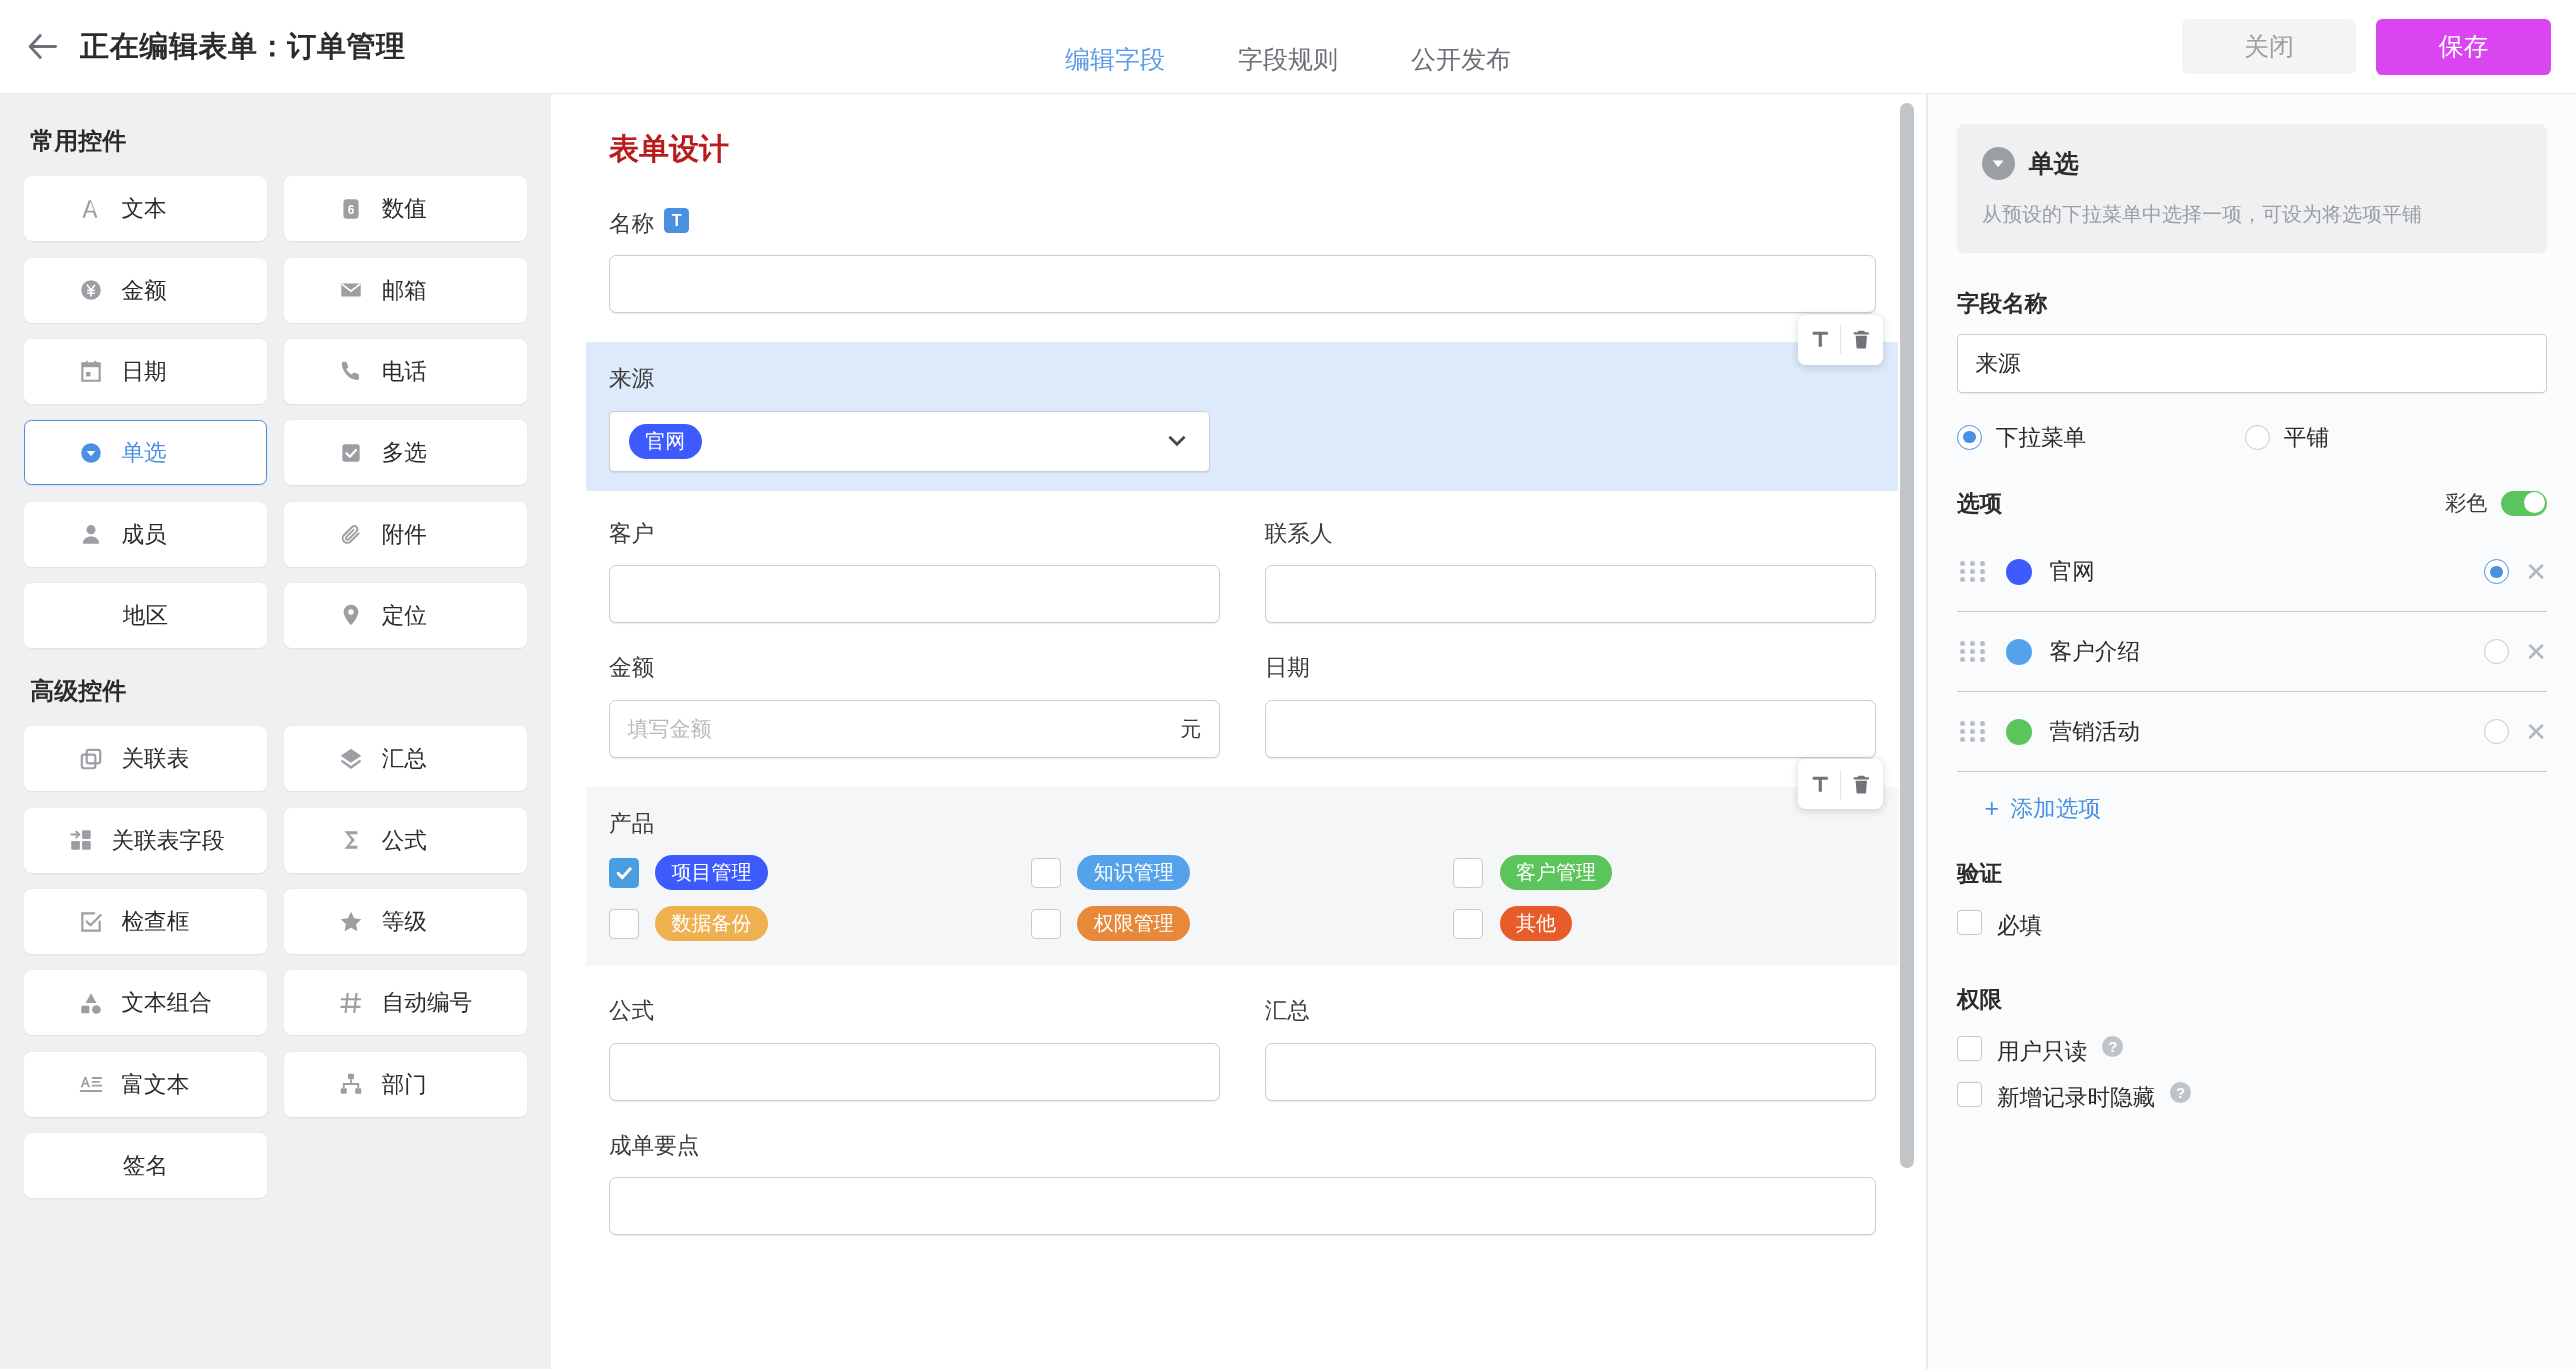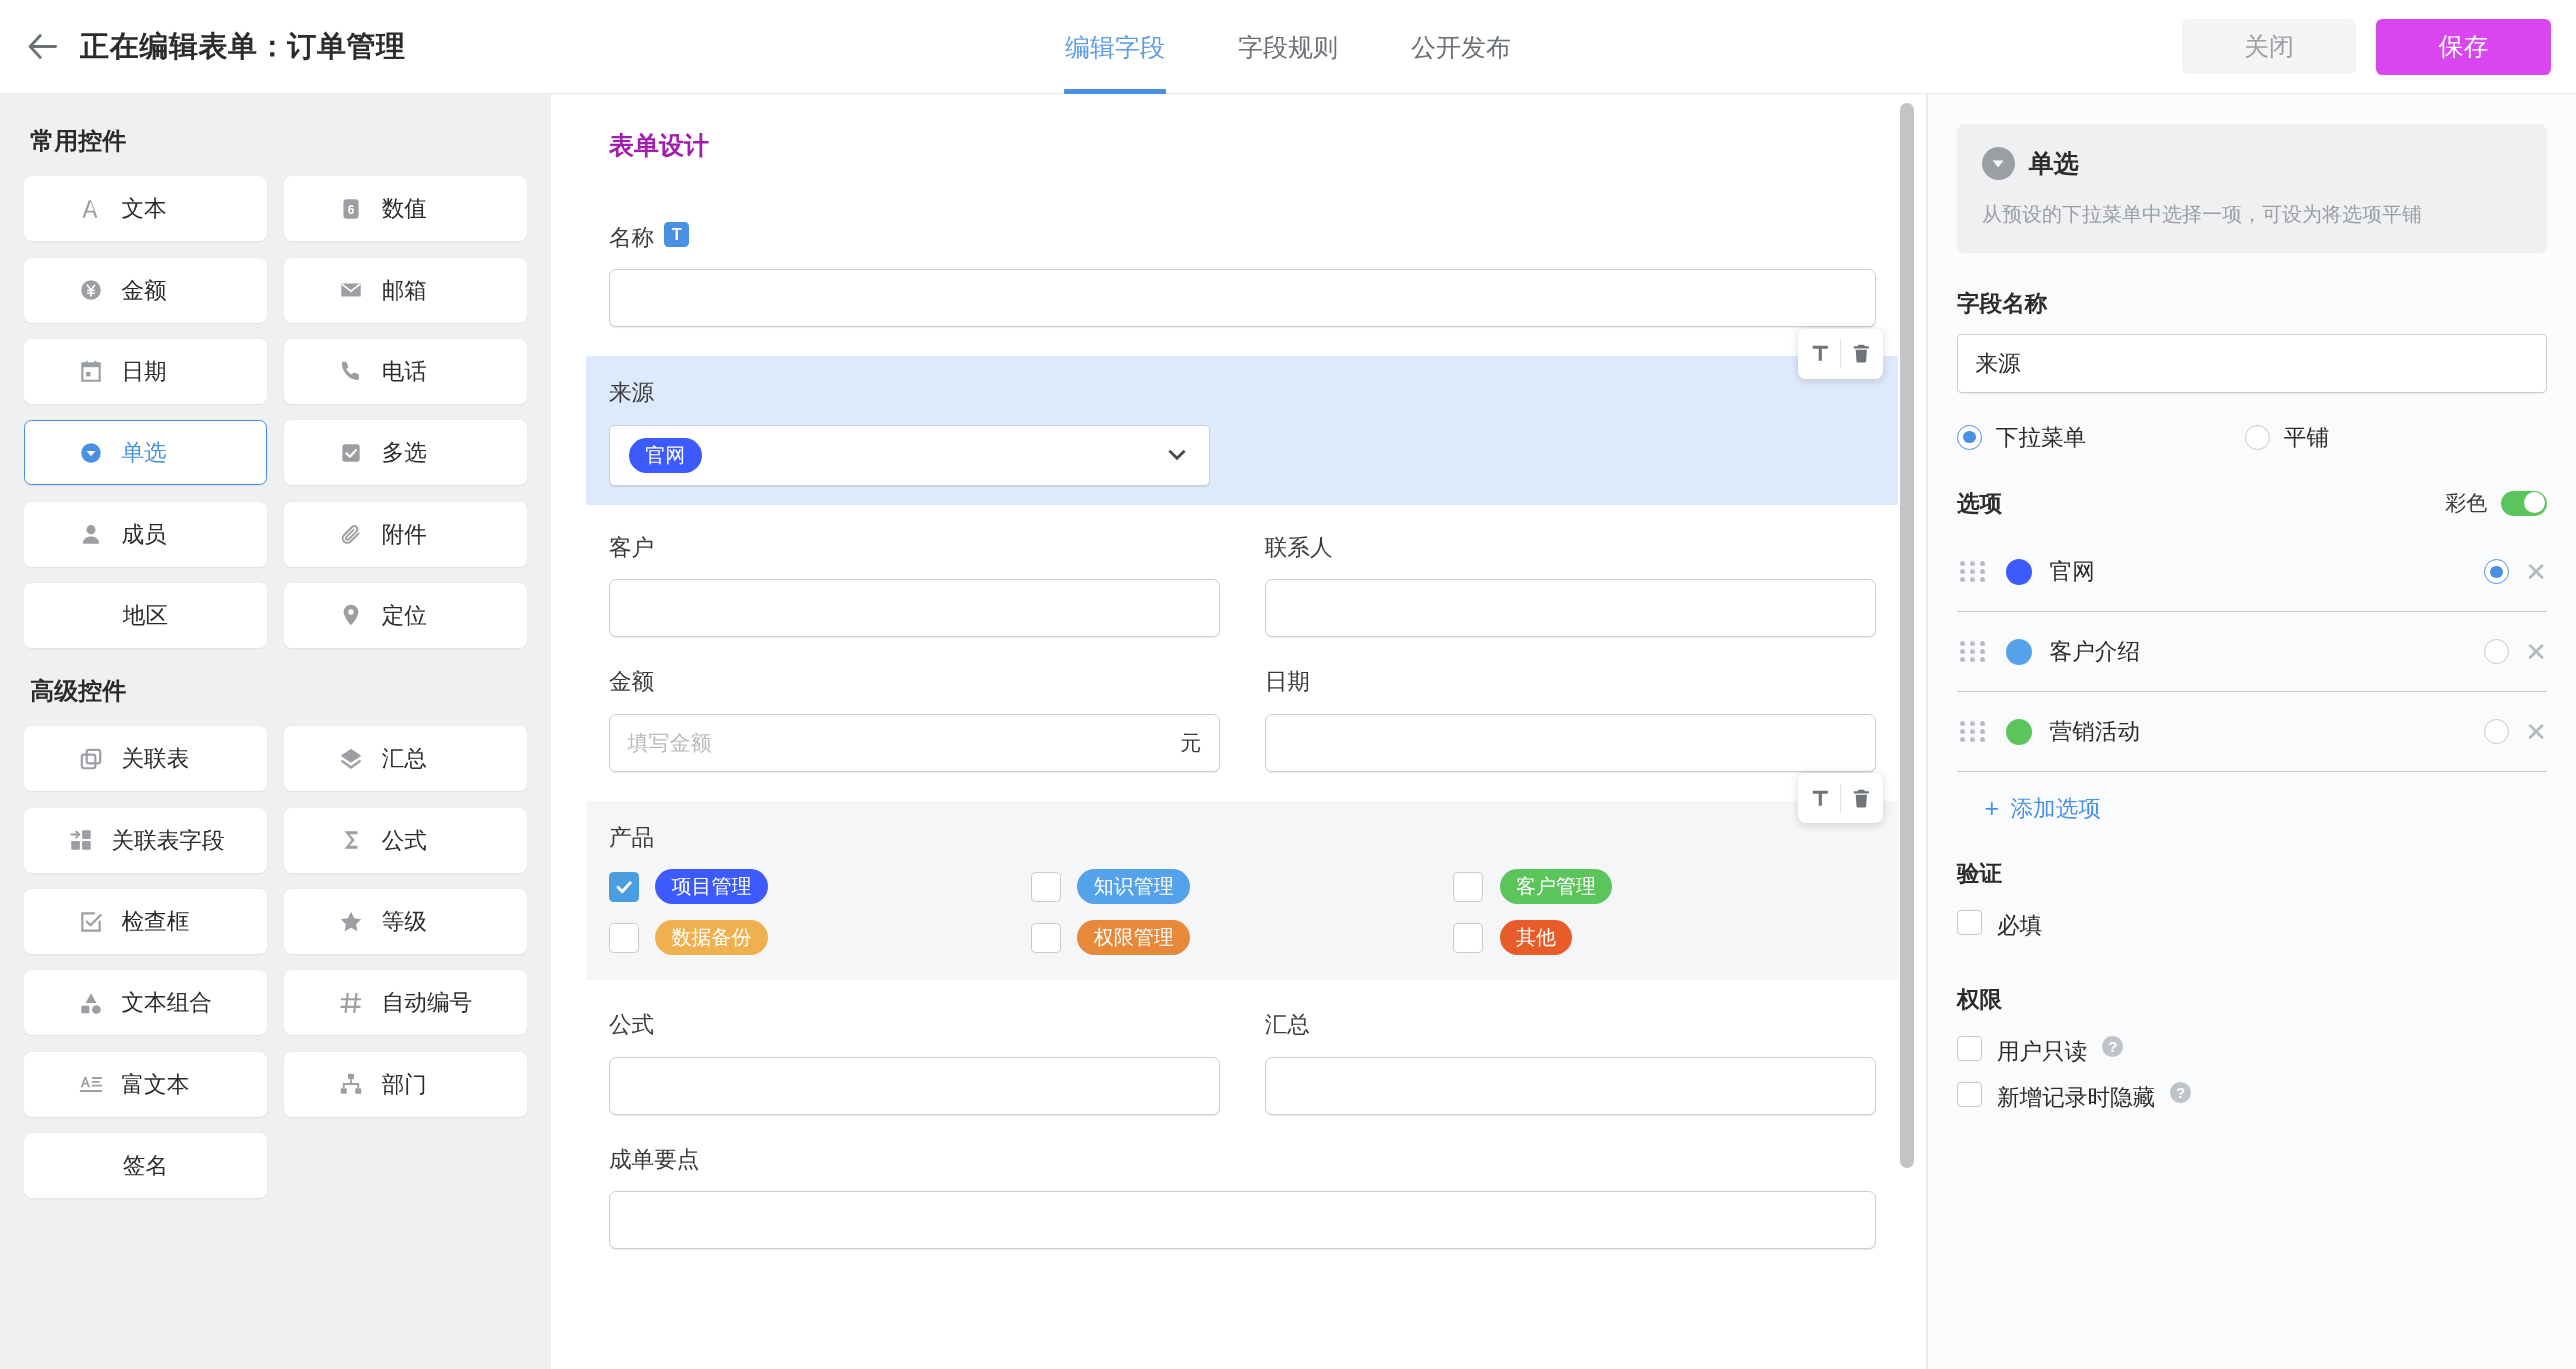--- a/index.html
+++ b/index.html
@@ -25,21 +25,21 @@
     cursor: pointer;
   }
   .back-btn svg { width: 35px; height: 35px; }
   .doc-title {
     margin-left: 17.5px;
     font-size: 29px; font-weight: 700; color: #2b2b2b;
     letter-spacing: 0.6px; white-space: nowrap;
   }
   .tabs {
     position: absolute; left: 50%; transform: translateX(-50%);
-    top: 0; height: 94px;
+    top: 12px; height: 94px;
     display: flex; align-items: center; gap: 63px;
   }
   .tab {
     position: relative; height: 94px;
     display: flex; align-items: center;
     font-size: 25px; color: #6b7076; cursor: pointer;
     padding: 0 5px;
   }
   .tab.active { color: #5c9ce6; }
   .tab.active::after {
@@ -111,22 +111,22 @@
   .palette-item.active .p-label { color: #4a90e2; }
   .palette-item.noicon .p-label { min-width: 0; }
 
   
   .canvas-col {
     flex: 1; min-width: 0; background: #ffffff;
     position: relative; overflow: hidden;
   }
   .canvas-inner { padding: 35px 50px 0 58px; }
   .canvas-title {
-    font-size: 25px; font-weight: 700; color: #a21caf;
-    margin-bottom: 60px;
+    font-size: 30px; font-weight: 700; color: #b91c1c;
+    margin-bottom: 38px;
   }
   .field-label {
     font-size: 22.6px; color: #3a3a3a;
     margin-bottom: 16.3px; display: flex; align-items: flex-start; gap: 10px;
   }
   .type-badge {
     width: 25px; height: 25px; border-radius: 4.4px;
     background: #4a90e2; color: #fff;
     font-size: 16.3px; font-weight: 700;
     display: inline-flex; align-items: center; justify-content: center;

